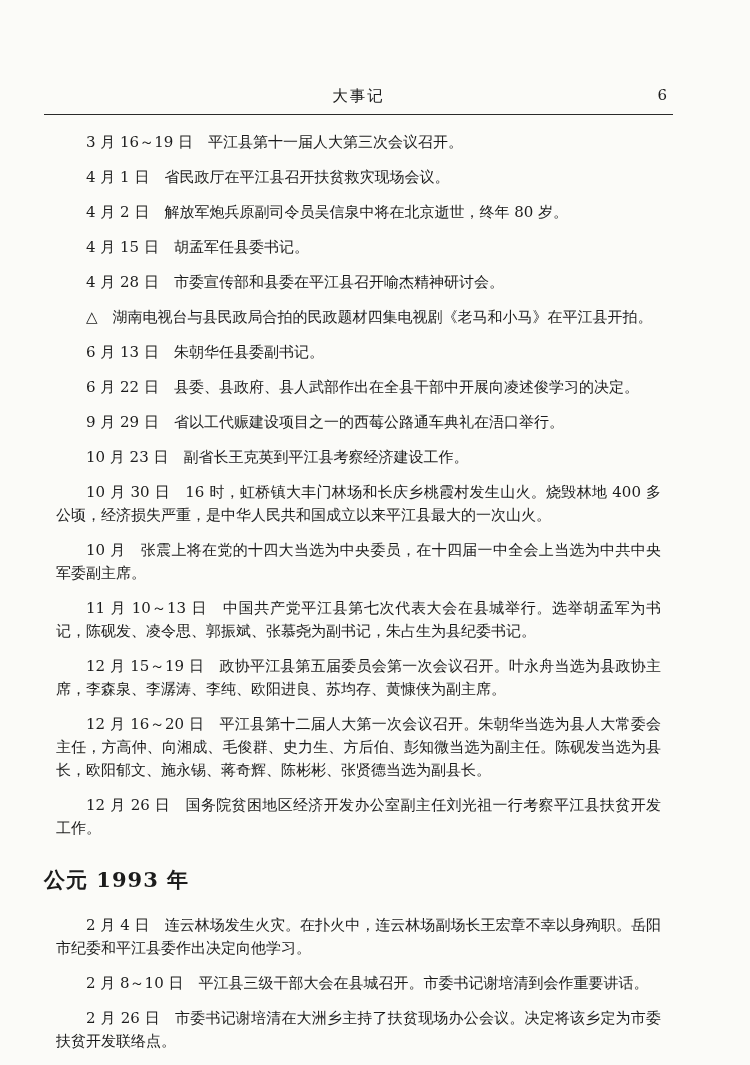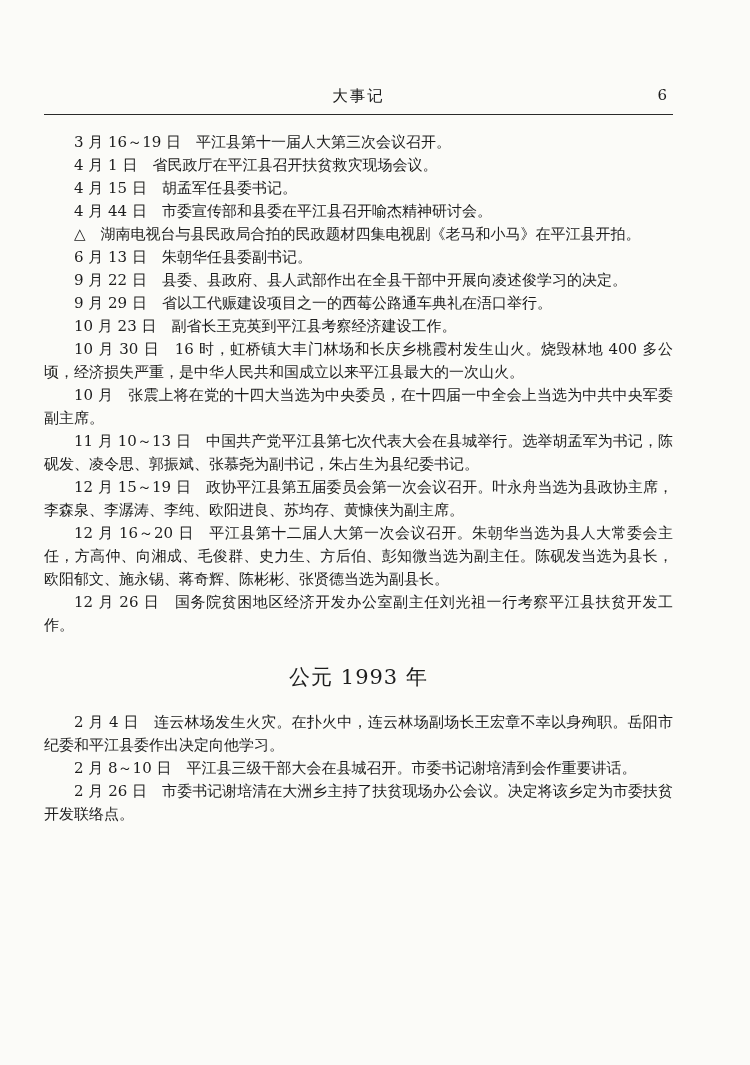--- a/index.html
+++ b/index.html
@@ -40,52 +40,53 @@
   }
   .header-rule {
     border: 0;
     border-top: 1.5px solid #2a2a2a;
     margin: 6px 0 0 0;
   }
   .content {
     margin-top: 16px;
   }
   p.entry {
-    margin: 0;
+    margin: 12px;
     font-size: 15px;
     line-height: 23px;
     text-indent: 2em;
     text-align: justify;
     text-justify: inter-ideograph;
   }
   h2.section-heading {
     font-size: 21px;
-    font-weight: normal;
-    text-align: center;
+    font-weight: bold;
+    text-align: left;
     letter-spacing: 1px;
     margin: 26px 0 20px 0;
   }
 </style>
 </head>
 <body>
 
 <div class="page">
   <header class="page-header">
     <span class="header-title">大事记</span>
     <span class="header-page-number">6</span>
   </header>
   <hr class="header-rule">
   <main class="content" id="content">
       <p class="entry">3 月 16～19 日　平江县第十一届人大第三次会议召开。</p>
       <p class="entry">4 月 1 日　省民政厅在平江县召开扶贫救灾现场会议。</p>
+      <p class="entry">4 月 2 日　解放军炮兵原副司令员吴信泉中将在北京逝世，终年 80 岁。</p>
       <p class="entry">4 月 15 日　胡孟军任县委书记。</p>
-      <p class="entry">4 月 44 日　市委宣传部和县委在平江县召开喻杰精神研讨会。</p>
+      <p class="entry">4 月 28 日　市委宣传部和县委在平江县召开喻杰精神研讨会。</p>
       <p class="entry">△　湖南电视台与县民政局合拍的民政题材四集电视剧《老马和小马》在平江县开拍。</p>
       <p class="entry">6 月 13 日　朱朝华任县委副书记。</p>
-      <p class="entry">9 月 22 日　县委、县政府、县人武部作出在全县干部中开展向凌述俊学习的决定。</p>
+      <p class="entry">6 月 22 日　县委、县政府、县人武部作出在全县干部中开展向凌述俊学习的决定。</p>
       <p class="entry">9 月 29 日　省以工代赈建设项目之一的西莓公路通车典礼在浯口举行。</p>
       <p class="entry">10 月 23 日　副省长王克英到平江县考察经济建设工作。</p>
       <p class="entry">10 月 30 日　16 时，虹桥镇大丰门林场和长庆乡桃霞村发生山火。烧毁林地 400 多公顷，经济损失严重，是中华人民共和国成立以来平江县最大的一次山火。</p>
       <p class="entry">10 月　张震上将在党的十四大当选为中央委员，在十四届一中全会上当选为中共中央军委副主席。</p>
       <p class="entry">11 月 10～13 日　中国共产党平江县第七次代表大会在县城举行。选举胡孟军为书记，陈砚发、凌令思、郭振斌、张慕尧为副书记，朱占生为县纪委书记。</p>
       <p class="entry">12 月 15～19 日　政协平江县第五届委员会第一次会议召开。叶永舟当选为县政协主席，李森泉、李潺涛、李纯、欧阳进良、苏均存、黄慷侠为副主席。</p>
       <p class="entry">12 月 16～20 日　平江县第十二届人大第一次会议召开。朱朝华当选为县人大常委会主任，方高仲、向湘成、毛俊群、史力生、方后伯、彭知微当选为副主任。陈砚发当选为县长，欧阳郁文、施永锡、蒋奇辉、陈彬彬、张贤德当选为副县长。</p>
       <p class="entry">12 月 26 日　国务院贫困地区经济开发办公室副主任刘光祖一行考察平江县扶贫开发工作。</p>
       <h2 class="section-heading">公元 1993 年</h2>
       <p class="entry">2 月 4 日　连云林场发生火灾。在扑火中，连云林场副场长王宏章不幸以身殉职。岳阳市纪委和平江县委作出决定向他学习。</p>

